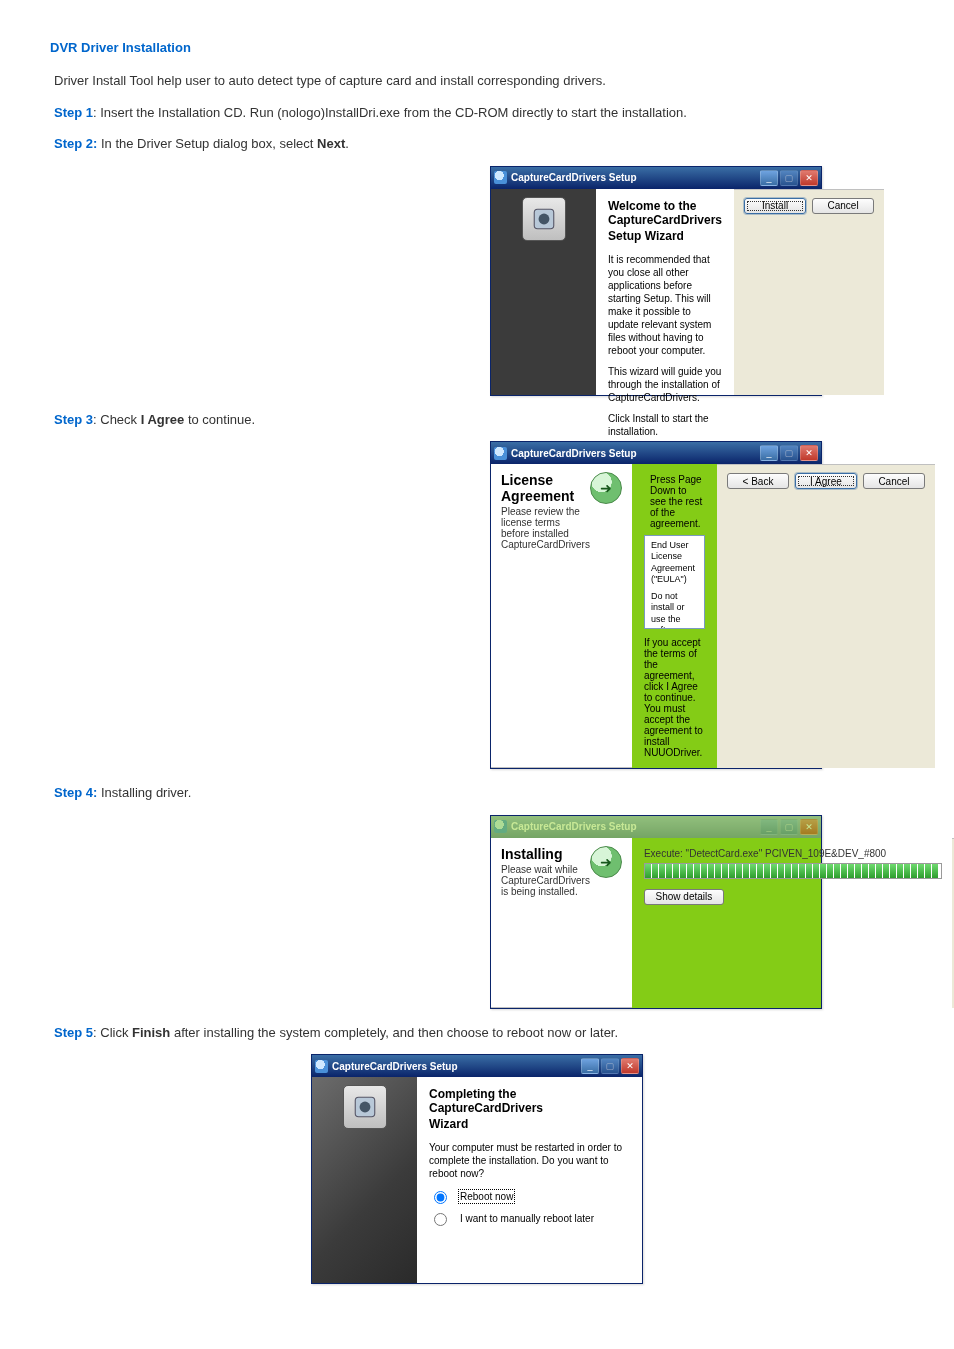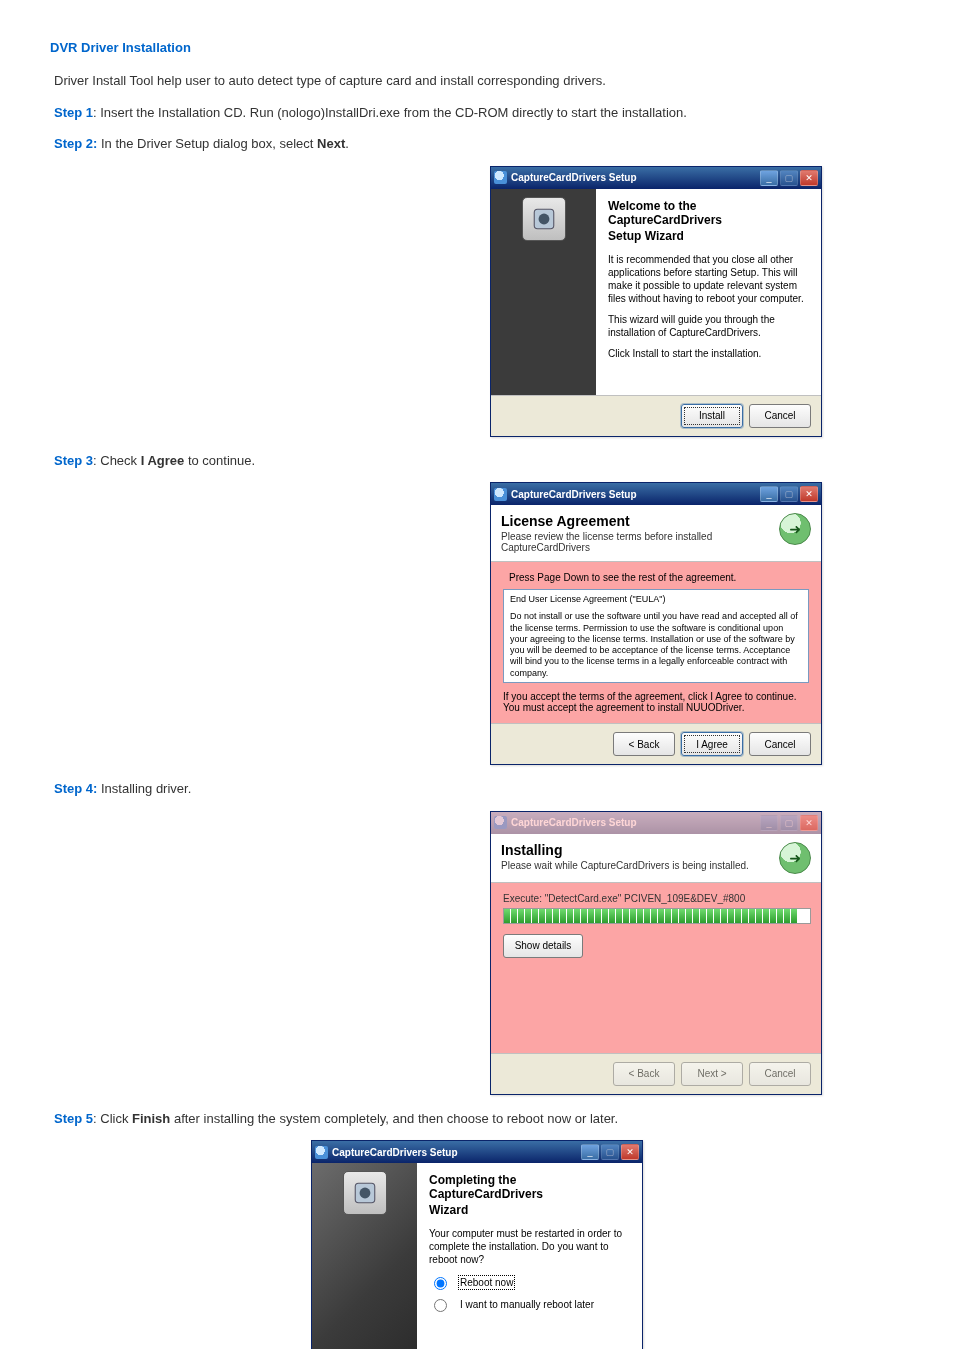--- a/index.html
+++ b/index.html
@@ -31,21 +31,21 @@
   }
 
   
   .dialog {
     width: 330px;
     margin: 6px auto 14px auto;
     border: 1px solid #0a246a;
     font-family: Tahoma, Arial, sans-serif;
     font-size: 10px;
     color: #000;
-    background: #fca5a5;
+    background: #84cc16;
     box-shadow: 1px 1px 2px rgba(0,0,0,.15);
   }
   .dialog.centered-right {
     margin-left: 440px;
   }
   .titlebar {
     background: linear-gradient(to bottom, #3a6ea5, #0a246a);
     color: #fff;
     display: flex;
     align-items: center;
@@ -76,21 +76,21 @@
     border: 1px solid #fff3;
     cursor: pointer;
   }
   .tb-min   { background: linear-gradient(#6fa3e0,#3a6ea5); color:#fff; }
   .tb-max   { background: linear-gradient(#6fa3e0,#3a6ea5); color:#fff; }
   .tb-close { background: linear-gradient(#e07a6f,#c0392b); color:#fff; }
   .disabled { opacity: .55; cursor: default; }
 
   .dlg-body {
     display: flex;
-    flex-direction: column;
+    flex-direction: row;
   }
 
   
   .welcome {
     display: flex;
     height: 206px;
     background: #fff;
   }
   .side-panel {
     width: 105px;
@@ -135,21 +135,21 @@
   .button-row {
     border-top: 1px solid #c0c0c0;
     padding: 8px 10px;
     display: flex;
     justify-content: flex-end;
     gap: 6px;
     background: #ece9d8;
   }
   .btn {
     min-width: 62px;
-    height: 24px;
+    height: 16px;
     font-size: 10px;
     font-family: Tahoma, Arial, sans-serif;
     background: linear-gradient(#fdfdfd,#e5e5e5);
     border: 1px solid #7a7a7a;
     border-radius: 3px;
     cursor: pointer;
     padding: 0 8px;
   }
   .btn.default {
     outline: 1px dotted #333;

